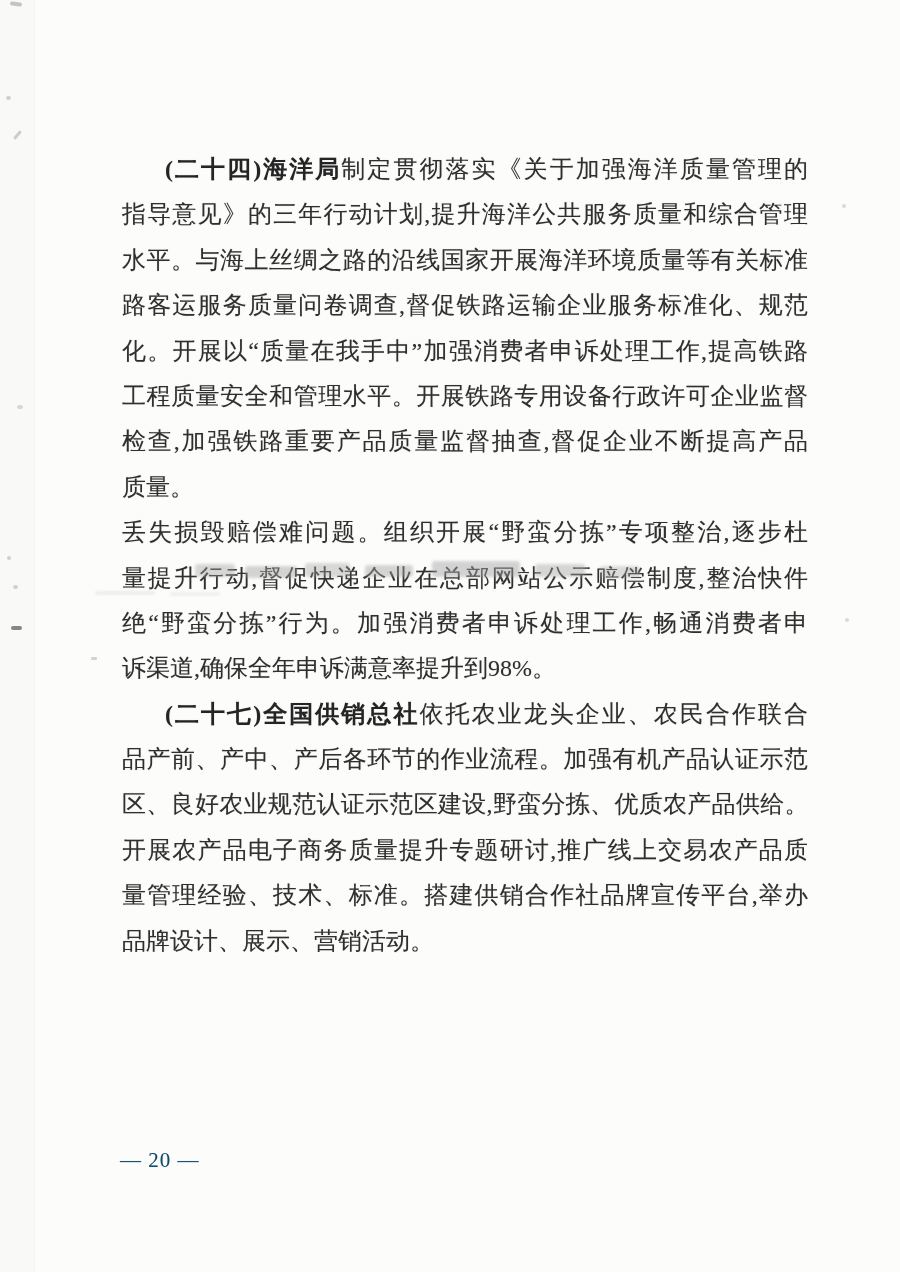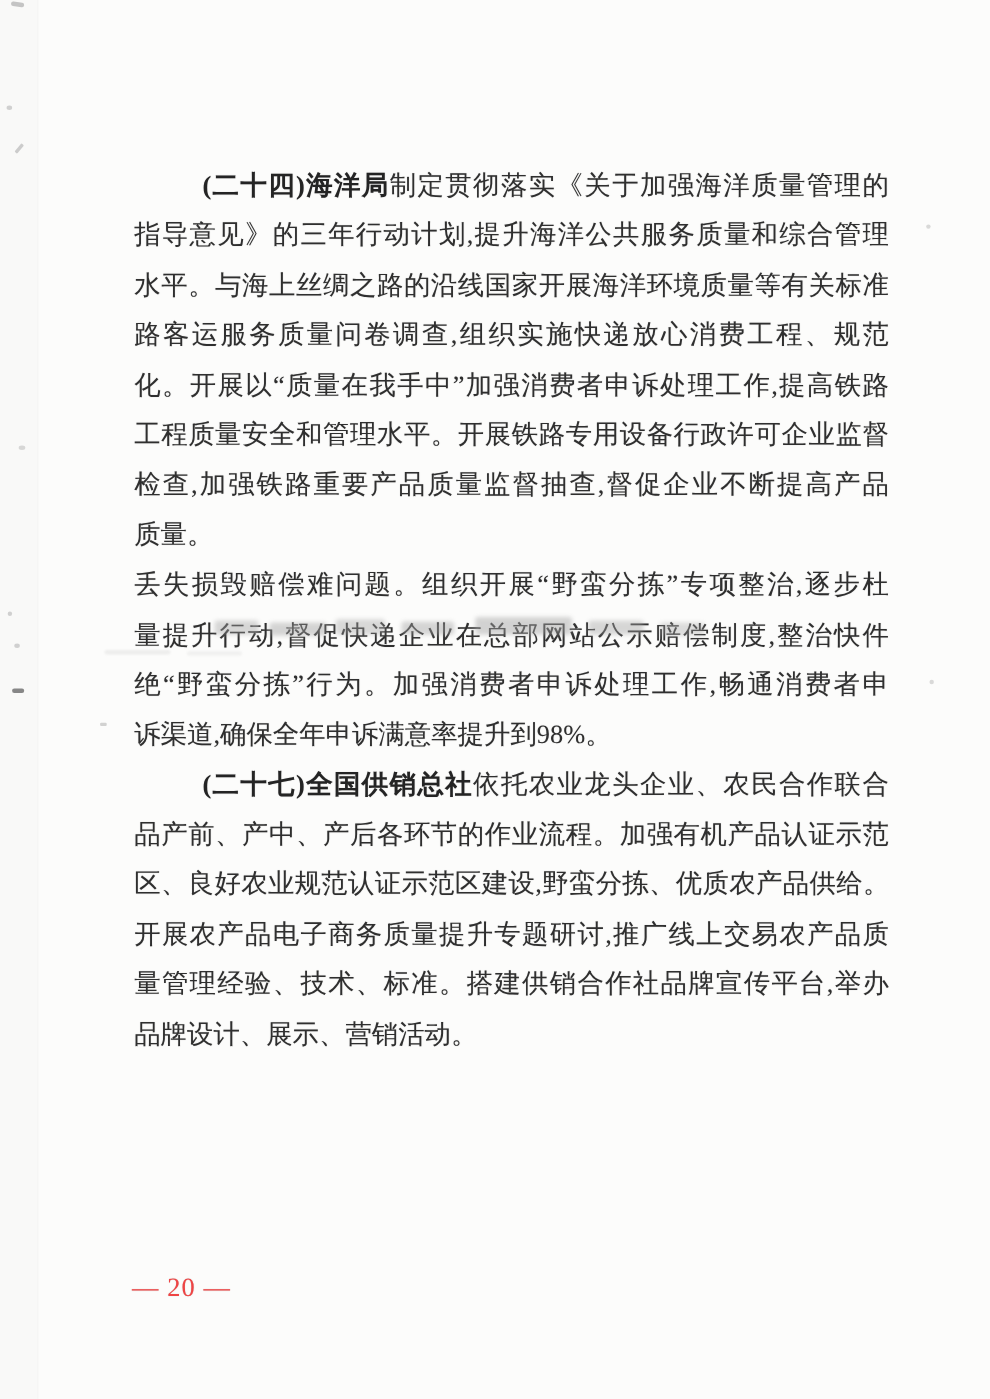--- a/index.html
+++ b/index.html
@@ -26,27 +26,26 @@
   .para{margin:0;padding:0;}
   .line{
     height:45.4px;line-height:45.4px;
     text-align:justify;
     text-align-last:justify;
     overflow:visible;
   }
   .line.first{text-indent:43px;}
   .line.last{text-align-last:left;}
   .line.tight{letter-spacing:-0.55px;}
-  .label{font-weight:700;color:#242424;margin-left:19px;}
+  .label{font-weight:700;color:#242424;}
   .pageno{
     position:absolute;left:120px;top:1148px;
-    font-size:24px;color:#ef4444;
+    font-size:21px;color:#0c4a6e;
     letter-spacing:1px;
     text-shadow:0 0 1px rgba(56,56,56,0.25);
-    margin-top:10px;
   }
   
   .ghost{position:absolute;background:#a3a3a3;border-radius:3px;filter:blur(1.7px);}
   .g1{left:195px;top:564px;width:40px;height:13px;opacity:.42;}
   .g2{left:245px;top:566px;width:52px;height:12px;opacity:.45;}
   .g3{left:305px;top:563px;width:45px;height:14px;opacity:.40;}
   .g4{left:365px;top:565px;width:48px;height:12px;opacity:.44;}
   .g5{left:432px;top:561px;width:88px;height:16px;opacity:.46;}
   .g6{left:535px;top:564px;width:50px;height:13px;opacity:.42;}
   .g7{left:600px;top:566px;width:40px;height:12px;opacity:.36;}
@@ -74,21 +73,21 @@
 
   <div class="textblock">
 
     <div class="para">
       <div class="line first"><span class="label">(二十四)海洋局</span><span>制定贯彻落实《关于加强海洋质量管理的</span></div>
       <div class="line">指导意见》的三年行动计划,提升海洋公共服务质量和综合管理</div>
       <div class="line">水平。与海上丝绸之路的沿线国家开展海洋环境质量等有关标准</div>
     </div>
 
     <div class="para">
-      <div class="line">路客运服务质量问卷调查,组织实施快递放心消费工程、规范</div>
+      <div class="line">路客运服务质量问卷调查,督促铁路运输企业服务标准化、规范</div>
       <div class="line">化。开展以“质量在我手中”加强消费者申诉处理工作,提高铁路</div>
       <div class="line">工程质量安全和管理水平。开展铁路专用设备行政许可企业监督</div>
       <div class="line">检查,加强铁路重要产品质量监督抽查,督促企业不断提高产品</div>
       <div class="line last">质量。</div>
     </div>
 
     <div class="para">
       <div class="line">丢失损毁赔偿难问题。组织开展“野蛮分拣”专项整治,逐步杜</div>
       <div class="line">量提升行动,督促快递企业在总部网站公示赔偿制度,整治快件</div>
       <div class="line">绝“野蛮分拣”行为。加强消费者申诉处理工作,畅通消费者申</div>

